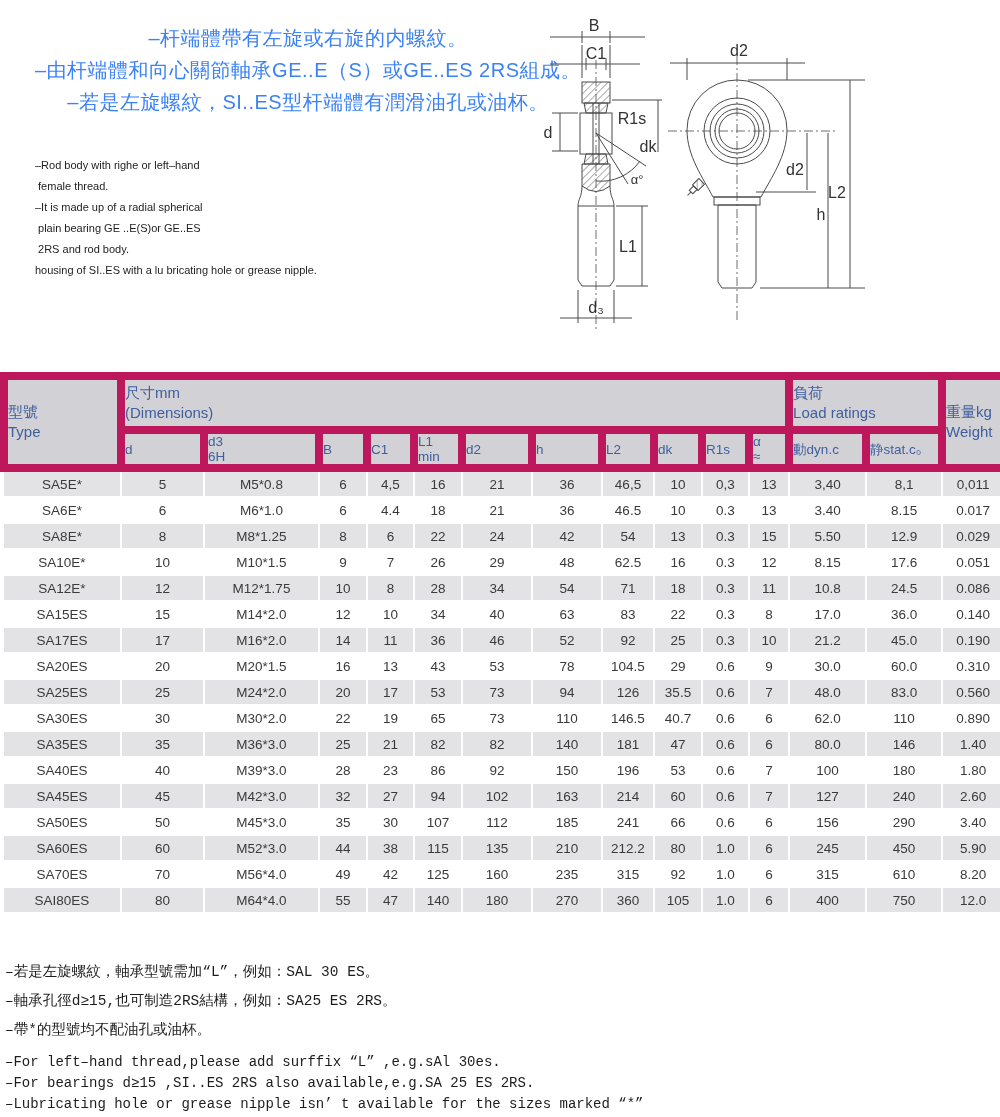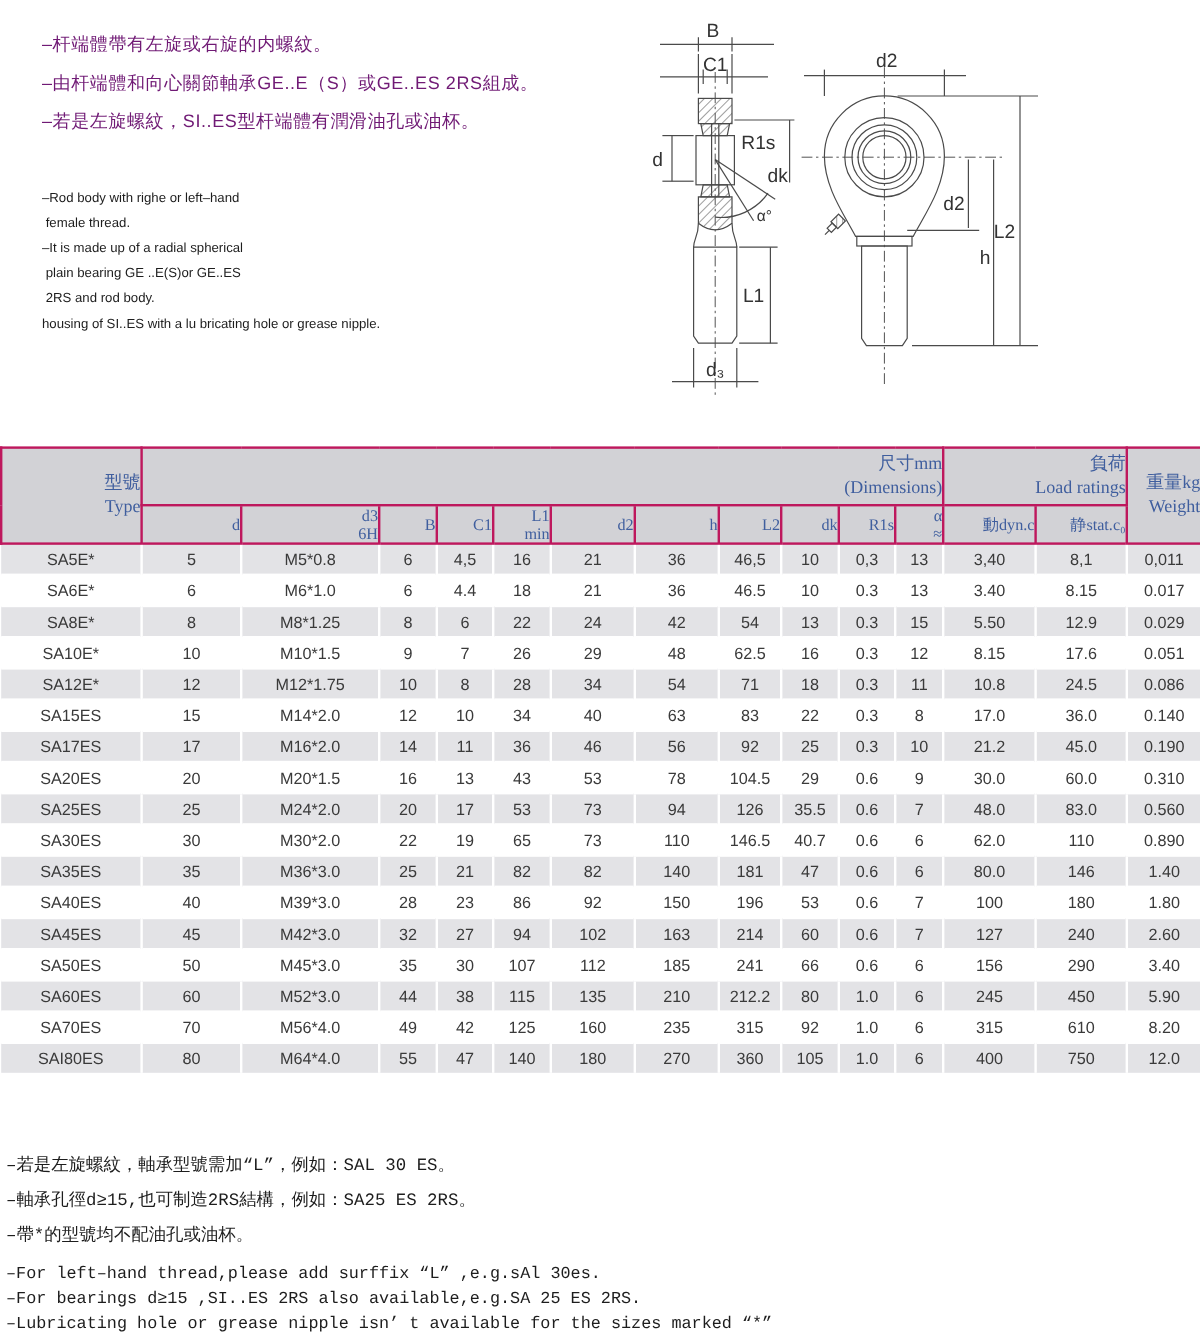--- a/index.html
+++ b/index.html
@@ -6,33 +6,33 @@
     --header-bg:#d2d2d6;
     --header-text:#3f5e9e;
     --row-shaded:#e3e3e6;
     --body-text:#3a3a3a;
   }
   html,body{margin:0;padding:0;background:#fff;}
   .page{
     position:relative;width:1000px;height:1117px;background:#fff;
     font-family:"Liberation Sans",sans-serif;color:#222;overflow:hidden;
   }
-  .intro-cn{position:absolute;left:35px;top:22px;font-size:15px;line-height:32px;letter-spacing:0.5px;color:#701a75;}
+  .intro-cn{position:absolute;left:35px;top:22px;font-size:20px;line-height:32px;letter-spacing:0.5px;color:#3b82f6;text-align:center;}
   .intro-en{position:absolute;left:35px;top:155px;font-size:11px;line-height:21px;color:#1d1d1d;white-space:pre;}
   .drawing{position:absolute;left:520px;top:0;}
   .drawing text{font-family:"Liberation Sans",sans-serif;fill:#333;}
 
   table.spec{
     position:absolute;left:0;top:372px;width:1000px;
     border-collapse:collapse;table-layout:fixed;
   }
   table.spec th{
     background:var(--header-bg);color:var(--header-text);
-    font-weight:normal;text-align:right;vertical-align:middle;
-    white-space:pre-line;border:2px solid #be185d;padding:0;font-family:Liberation Serif, serif;
+    font-weight:normal;text-align:left;vertical-align:middle;
+    white-space:pre-line;border:8px solid #be185d;padding:0;
   }
   tr.group-row th{font-size:15px;height:46px;line-height:20px;}
   tr.sub-row th{font-size:13.5px;height:30px;line-height:15px;}
   th.th-type{font-size:16px;line-height:22px;}
   th.th-weight{font-size:14.5px;line-height:19px;}
   table.spec td{
     text-align:center;vertical-align:middle;padding:0;height:24px;
     font-size:13.5px;color:var(--body-text);
     border-right:2px solid #fff;border-top:2px solid #fff;
   }
@@ -304,21 +304,21 @@
           <td>0.140</td>
         </tr>
         <tr class="row-shaded">
           <td>SA17ES</td>
           <td>17</td>
           <td>M16*2.0</td>
           <td>14</td>
           <td>11</td>
           <td>36</td>
           <td>46</td>
-          <td>56</td>
+          <td>52</td>
           <td>92</td>
           <td>25</td>
           <td>0.3</td>
           <td>10</td>
           <td>21.2</td>
           <td>45.0</td>
           <td>0.190</td>
         </tr>
         <tr class="row-plain">
           <td>SA20ES</td>

